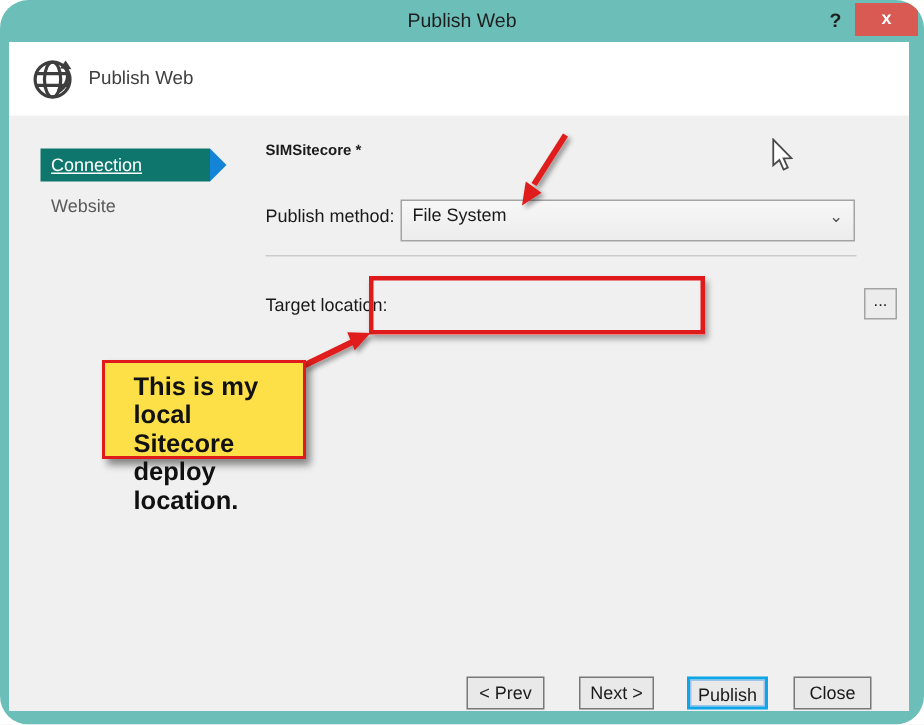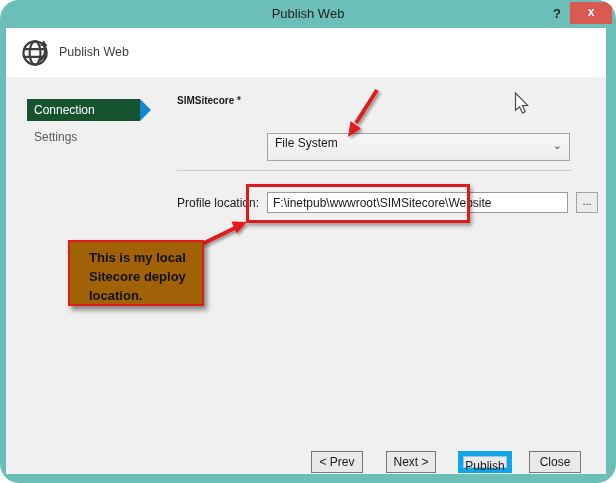--- a/index.html
+++ b/index.html
@@ -33,21 +33,21 @@
   }
   .header { position:absolute; left:0; top:0; width:600px; height:49px; background:#ffffff; }
   .header .hicon { position:absolute; left:15px; top:9px; width:31px; height:31px; }
   .header .htitle { position:absolute; left:53px; top:17px; font-size:12.5px; color:#404040; }
   
   .nav { position:absolute; left:21px; top:71px; width:113px; }
   .nav-item {
     position:relative; height:22px; margin-bottom:5px; padding-left:7px;
     line-height:22px; font-size:12px; color:#5a5a5a; cursor:default;
   }
-  .nav-item.sel { background:#14532d; color:#ffffff; }
+  .nav-item.sel { background:#0f766e; color:#ffffff;text-decoration:underline; }
   .nav-item.sel::after {
     content:""; position:absolute; right:-11px; top:0;
     border-top:11px solid transparent; border-bottom:11px solid transparent;
     border-left:11px solid #1484d7;
   }
   
   .profile-name { position:absolute; left:171px; top:67px; font-size:10px; font-weight:bold; color:#1a1a1a; }
   .lbl { position:absolute; font-size:12px; color:#1a1a1a; }
   .combo {
     position:absolute; left:261px; top:105px; width:303px; height:28px;
@@ -69,32 +69,32 @@
     text-align:center; line-height:17px;
   }
   
   .btn {
     position:absolute; top:423px; height:22px;
     background:#e9e9e9; border:1px solid #787878;
     font-size:12px; color:#1a1a1a; text-align:center; line-height:20px;
   }
   .btn.prev { left:305px; width:52px; }
   .btn.next { left:380px; width:50px; }
-  .btn.publish { left:452px; width:54px; border:5px solid #0ea5e9; box-shadow:inset 0 0 0 1px #9cc3ea; }
+  .btn.publish { left:452px; width:54px; border:2px solid #0ea5e9; box-shadow:inset 0 0 0 1px #9cc3ea; }
   .btn.close { left:523px; width:52px; }
   
   .redrect {
     position:absolute; left:246px; top:184px; width:224px; height:39px;
     border:3px solid #e01a1a; box-shadow:2px 3px 4px rgba(0,0,0,0.35);
   }
   .note {
     position:absolute; left:68px; top:240px; width:136px; height:66px;
-    background:#a16207; border:2px solid #e01a1a;
+    background:#fde047; border:2px solid #e01a1a;
     box-shadow:3px 4px 5px rgba(0,0,0,0.45);
-    font-size:13px; font-weight:bold; color:#111111; line-height:19px;
+    font-size:17px; font-weight:bold; color:#111111; line-height:19px;
     padding:6px 4px 0 19px;
   }
   svg.overlay { position:absolute; left:0; top:0; width:616px; height:483px; pointer-events:none; }
   svg.cursor { position:absolute; left:514px; top:92px; width:15px; height:23px; pointer-events:none; }
 </style>
 </head>
 <body>
 
 <div id="canvas">
 
@@ -121,35 +121,35 @@
         <path fill="#3d3d3d" d="M23.5 3.5 L27.5 9.5 L19.5 9 Z"></path>
       </svg>
       <span class="htitle">Publish Web</span>
     </div>
 
     <div class="nav">
       <div class="nav-item sel">
         <span>Connection</span>
       </div>
       <div class="nav-item">
-        <span>Settings</span>
+        <span>Website</span>
       </div>
     </div>
 
     <div class="profile-name">SIMSitecore *</div>
 
+    <span class="lbl" style="left:171px; top:109px;">Publish method:</span>
     <div class="combo">
       <span>File System</span>
       <span class="chev">⌄</span>
     </div>
 
     <div class="sep"></div>
 
-    <span class="lbl" style="left:171px; top:168px;">Profile location:</span>
-    <input class="txt" type="text" value="F:\inetpub\wwwroot\SIMSitecore\Website" style="">
+    <span class="lbl" style="left:171px; top:168px;">Target location:</span>
     <div class="browse">...</div>
 
     <div class="btn prev">&lt; Prev</div>
     <div class="btn next">Next &gt;</div>
     <div class="btn publish">Publish</div>
     <div class="btn close">Close</div>
   </div>
 
   <div class="redrect"></div>
 

